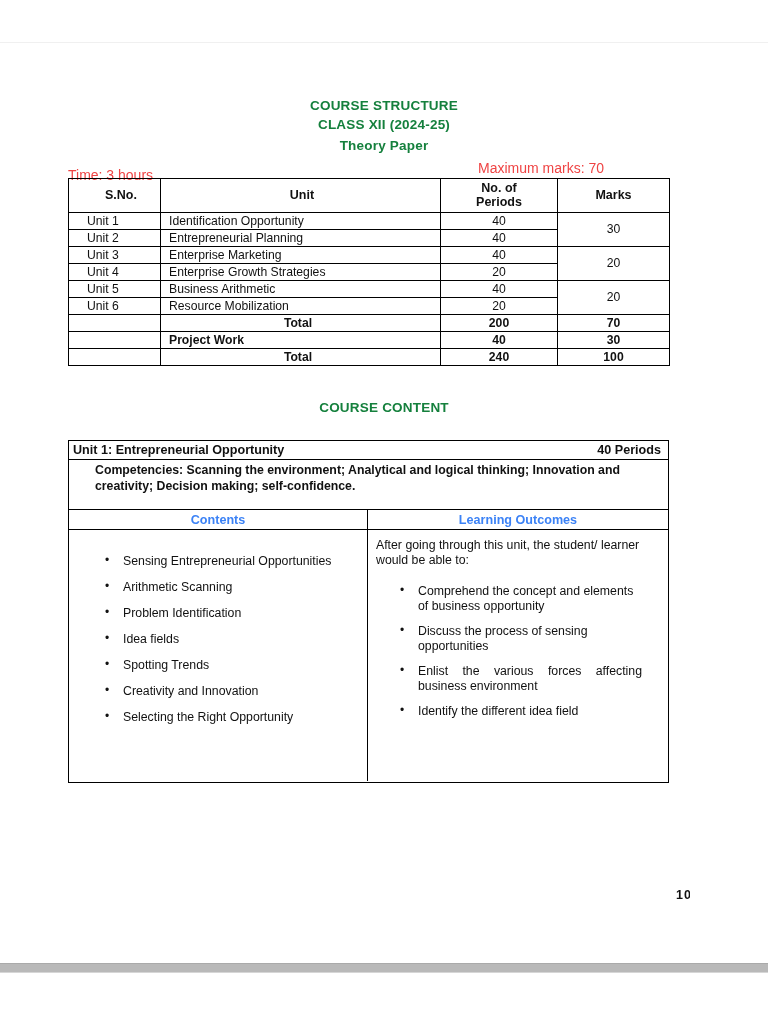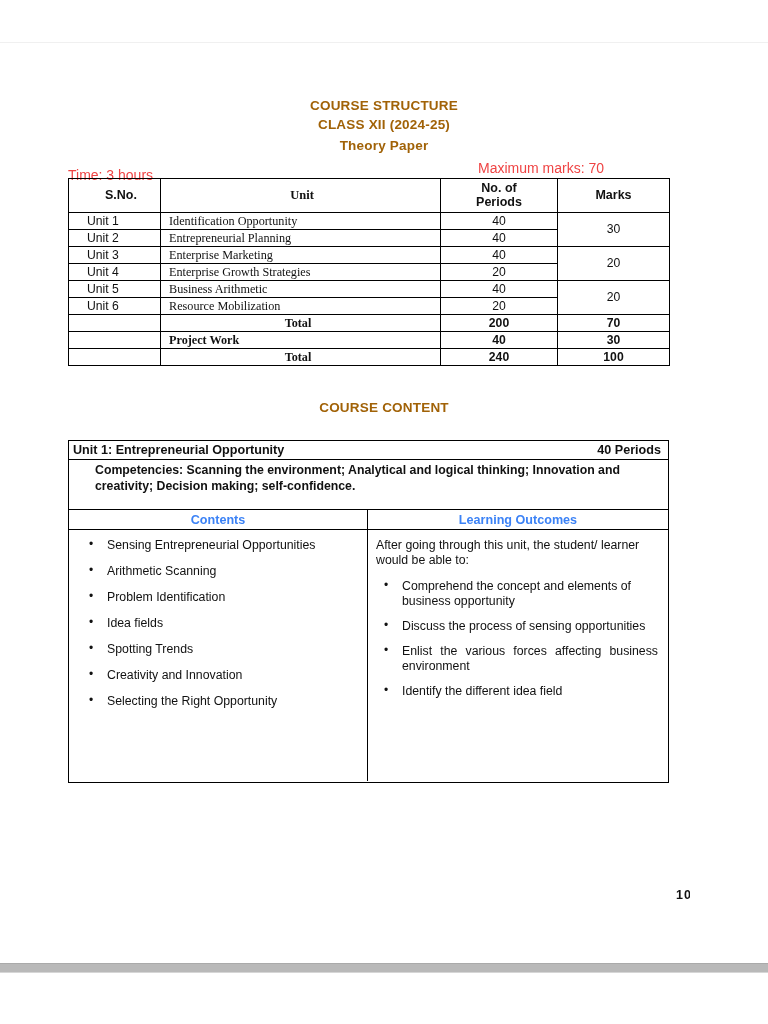--- a/index.html
+++ b/index.html
@@ -27,21 +27,21 @@
     background: #b9b9b9;
     border-top: 1px solid #aaaaaa;
     border-bottom: 1px solid #d6d6d6;
   }
 
   
   .doc-head {
     position: absolute; left: 0; width: 768px;
     text-align: center;
     font-weight: bold;
-    color: #a16207;
+    color: #15803d;
     letter-spacing: .2px;
   }
   #h-course-structure { top: 98px;  font-size: 13.5px; }
   #h-class           { top: 117px; font-size: 13.5px; }
   #h-theory          { top: 138px; font-size: 13.5px; }
   #h-course-content  { top: 400px; font-size: 13.5px; }
 
   .meta {
     position: absolute;
     font-weight: normal; font-size: 14px; color: #ef4444;
@@ -67,21 +67,21 @@
     line-height: 1.05;
   }
   #structure-table th {
     font-weight: bold;
     text-align: center;
     height: 34px;
     font-size: 12.5px;
   }
   #structure-table td { height: 17px; }
   .c-sno    { width: 92px;  text-align: left; padding-left: 18px !important; }
-  .c-unit   { width: 280px; text-align: left; padding-left: 8px !important; font-family: Liberation Serif, serif; }
+  .c-unit   { width: 280px; text-align: left; padding-left: 8px !important; }
   .c-per    { width: 117px; text-align: center; }
   .c-marks  { width: 112px; text-align: center; }
   .cell-center { text-align: center !important; padding-left: 0 !important; }
   .bold { font-weight: bold !important; margin-left: 47px; }
 
   
   #unit-box {
     position: absolute;
     left: 68px; top: 440px;
     width: 601px; height: 343px;
@@ -129,21 +129,21 @@
     border-right: 1.4px solid #000;
     padding: 8px 6px 0 6px;
   }
   #outcomes-col {
     flex: 1;
     padding: 8px 10px 9px 8px;
   }
 
   ul.bul {
     list-style: none;
-    margin: 0; padding: 0;
+    margin: 16px; padding: 0;
   }
   ul.bul li {
     position: relative;
     padding-left: 26px;
     margin-bottom: 10px;
     font-size: 12.3px;
     line-height: 1.22;
     color: #111;
   }
   ul.bul li::before {

